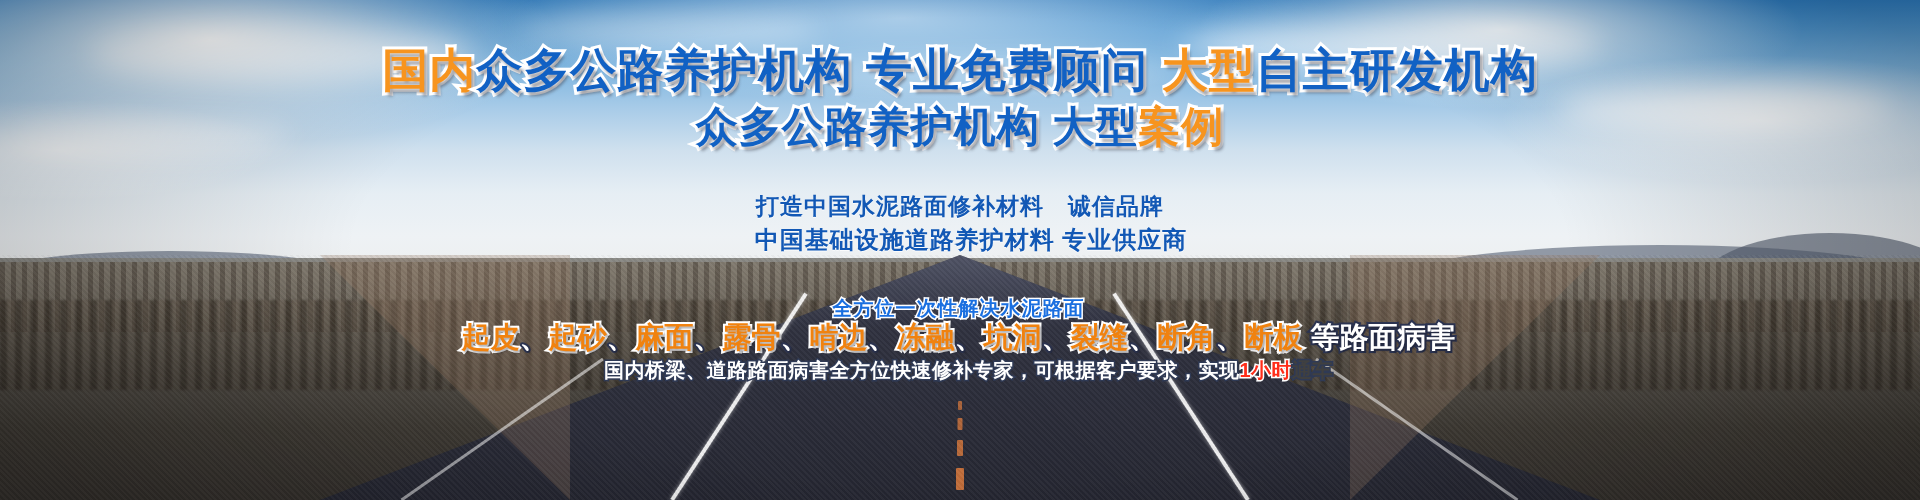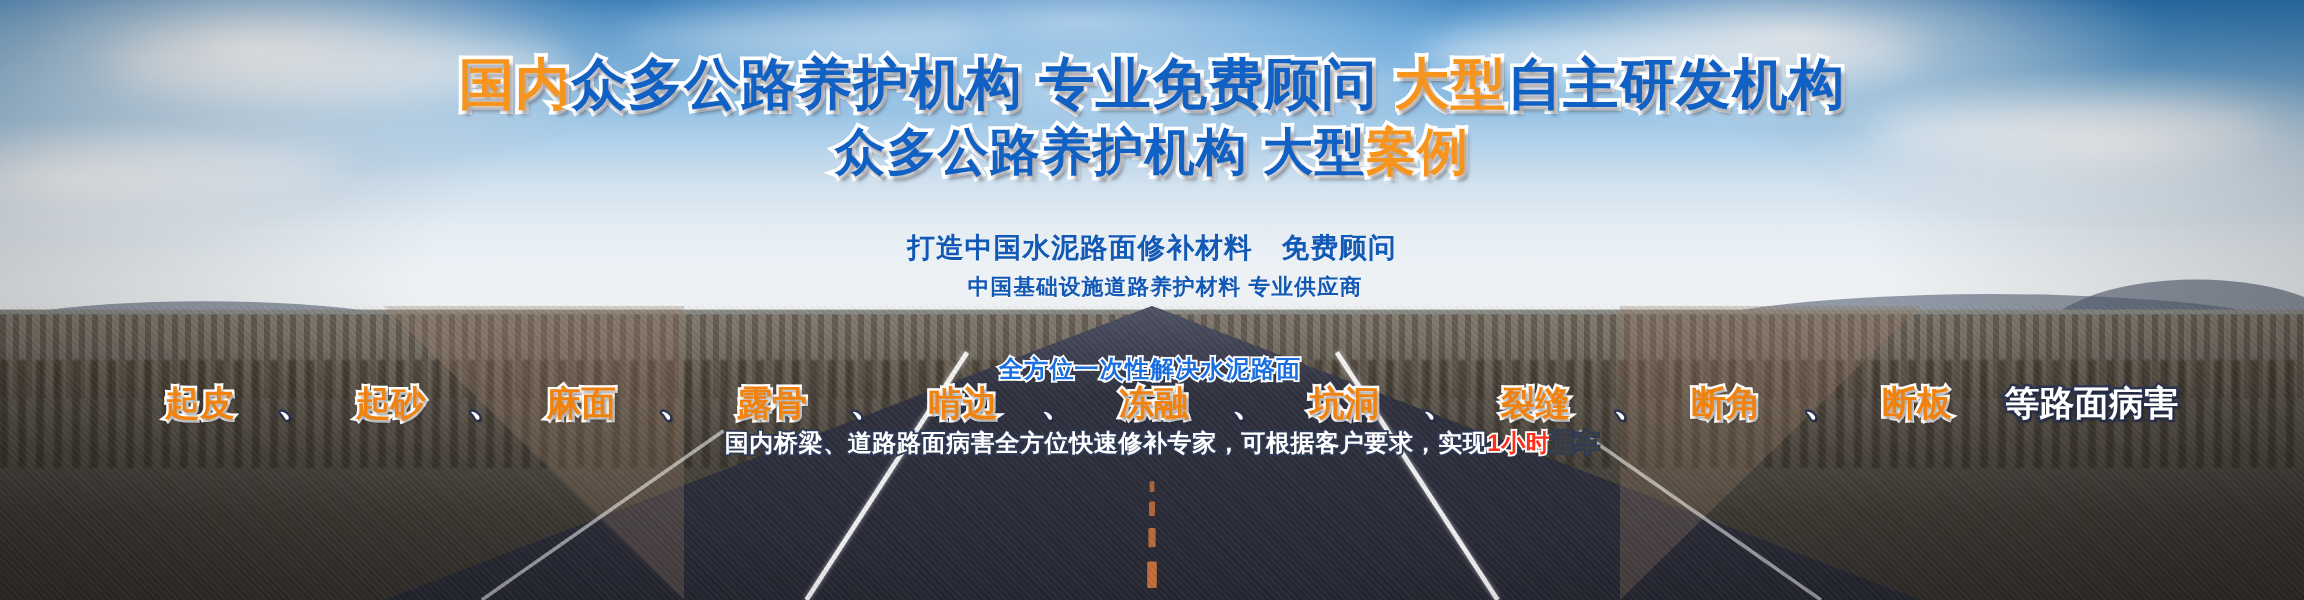--- a/index.html
+++ b/index.html
@@ -165,37 +165,36 @@
     paint-order:stroke fill;
     text-shadow:3px 4px 3px rgba(60,60,70,.45);
   }
 
   .subblock{
     position:absolute;left:0;right:0;text-align:center;
     color:#1258b5;font-weight:bold;white-space:nowrap;
     text-shadow:0 1px 0 rgba(255,255,255,.75);
   }
   .sb1{top:192px;font-size:23px;line-height:29px;letter-spacing:1px;}
-  .sb2{top:225px;font-size:18px;line-height:29px;letter-spacing:1px;padding-left:22px;}
+  .sb2{top:225px;font-size:24px;line-height:29px;letter-spacing:1px;padding-left:22px;}
 
   .botline{
     position:absolute;left:0;right:3px;text-align:center;
     font-weight:bold;white-space:nowrap;
   }
   .bl1{
     top:296px;font-size:20px;line-height:24px;color:#1a6fe0;letter-spacing:1px;
   }
   .bl1 span{-webkit-text-stroke:3px #ffffff;paint-order:stroke fill;}
   .bl2{
     top:320px;font-size:29px;line-height:34px;letter-spacing:0px;
   }
   .bl2 span{
     -webkit-text-stroke:4px #ffffff;paint-order:stroke fill;
     text-shadow:2px 2px 2px rgba(20,20,30,.35);
-    margin-left:36px;
   }
   .bl2 .w{color:#ffffff;-webkit-text-stroke:4px #2b3350;}
   .bl3{
     top:358px;font-size:20px;line-height:25px;letter-spacing:.5px;
   }
   .bl3 span{
     color:#ffffff;-webkit-text-stroke:3px #2f3a55;paint-order:stroke fill;
   }
   .bl3 .red{color:#ff2d19;-webkit-text-stroke:3px #ffffff;}
 </style>
@@ -242,21 +241,21 @@
   </div>
 
   <div class="vignette"></div>
 
   <div class="content">
 
     <div class="headline hl1"><span style="color: rgb(247, 148, 30);">国内</span><span style="color: rgb(17, 97, 196);">众多公路养护机构</span><span style="color: rgb(17, 97, 196);">  </span><span style="color: rgb(17, 97, 196);">专业</span><span style="color: rgb(17, 97, 196);">免费顾问</span><span style="color: rgb(17, 97, 196);">  </span><span style="color: rgb(247, 148, 30);">大型</span><span style="color: rgb(17, 97, 196);">自主研发机构</span></div>
 
     <div class="headline hl2"><span style="color: rgb(17, 97, 196);">众多公路养护机构</span><span style="color: rgb(17, 97, 196);">  </span><span style="color: rgb(17, 97, 196);">大型</span><span style="color: rgb(247, 148, 30);">案例</span></div>
 
-    <div class="subblock sb1">打造中国水泥路面修补材料　免费顾问</div>
+    <div class="subblock sb1">打造中国水泥路面修补材料　诚信品牌</div>
 
     <div class="subblock sb2">中国基础设施道路养护材料 专业供应商</div>
 
     <div class="botline bl1">
       <span>全方位一次性解决水泥路面</span>
     </div>
 
     <div class="botline bl2"><span style="color: rgb(240, 130, 15);">起皮</span><span class="w" style="color: rgb(255, 255, 255);">、</span><span style="color: rgb(240, 130, 15);">起砂</span><span class="w" style="color: rgb(255, 255, 255);">、</span><span style="color: rgb(240, 130, 15);">麻面</span><span class="w" style="color: rgb(255, 255, 255);">、</span><span style="color: rgb(240, 130, 15);">露骨</span><span class="w" style="color: rgb(255, 255, 255);">、</span><span style="color: rgb(240, 130, 15);">啃边</span><span class="w" style="color: rgb(255, 255, 255);">、</span><span style="color: rgb(240, 130, 15);">冻融</span><span class="w" style="color: rgb(255, 255, 255);">、</span><span style="color: rgb(240, 130, 15);">坑洞</span><span class="w" style="color: rgb(255, 255, 255);">、</span><span style="color: rgb(240, 130, 15);">裂缝</span><span class="w" style="color: rgb(255, 255, 255);">、</span><span style="color: rgb(240, 130, 15);">断角</span><span class="w" style="color: rgb(255, 255, 255);">、</span><span style="color: rgb(240, 130, 15);">断板</span><span class="w" style="color: rgb(255, 255, 255);"> 等路面病害</span></div>
 
     <div class="botline bl3"><span style="color: rgb(255, 255, 255); padding-left: 20px;">国内桥梁、道路路面病害全方位快速修补专家，可根据客户要求，实现</span><span class="red" style="color: rgb(255, 45, 25);">1小时</span><span style="color: #404040;">通车</span></div>

